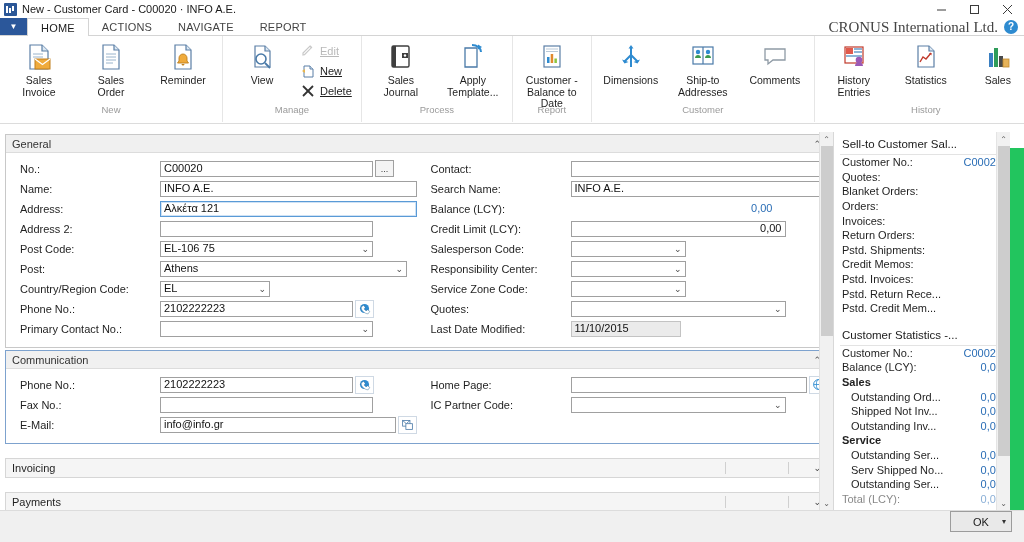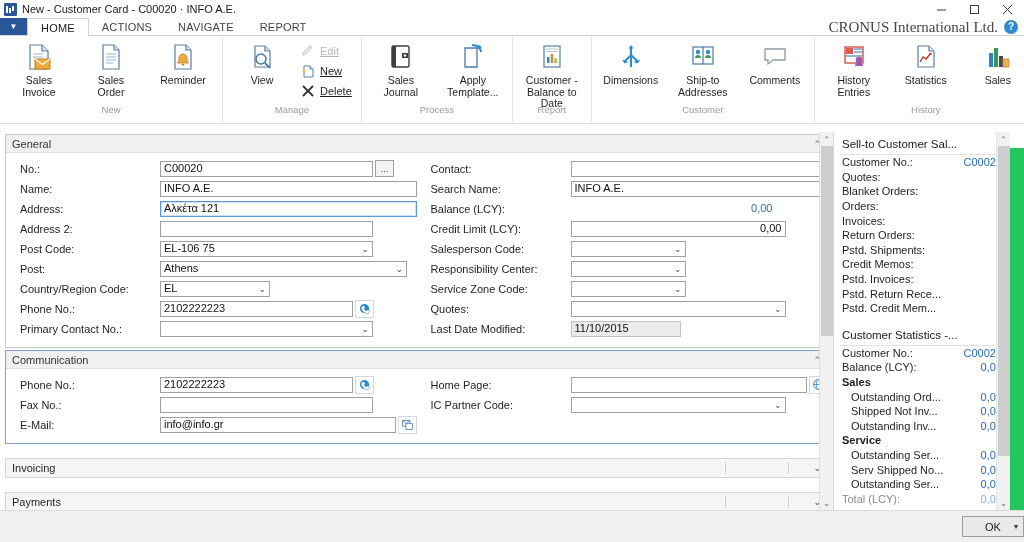--- a/index.html
+++ b/index.html
@@ -168,21 +168,22 @@
   .fsep{height:7px;}
   .fsb{
     position:absolute;right:0;top:0;width:14px;height:378px;background:#f1f1f1;border-left:1px solid #e4e4e4;
   }
   .fsb .ar{height:14px;display:flex;align-items:center;justify-content:center;font-size:8px;color:#606060;}
   .fsb .thumb{position:absolute;top:14px;left:1px;width:12px;height:310px;background:#cdcdcd;}
 
   
   .bottom{
     position:absolute;left:0;top:510px;width:1024px;height:32px;background:#f0f0f0;
-    border-top:1px solid #dcdcdc;display:flex;align-items:center;justify-content:flex-end;
+    border-top:1px solid #dcdcdc;display:flex;justify-content:flex-end;
+    padding-right:12px;
   }
   .okbtn{
     width:62px;height:21px;border:1px solid #9c9c9c;background:#e9e9e9;
     display:flex;align-items:center;justify-content:center;font-size:11px;color:#1a1a1a;
     position:relative;
   }
   .okbtn .sp{position:absolute;right:5px;font-size:8px;color:#333;}
   svg{display:block;}
 </style>
 </head>

